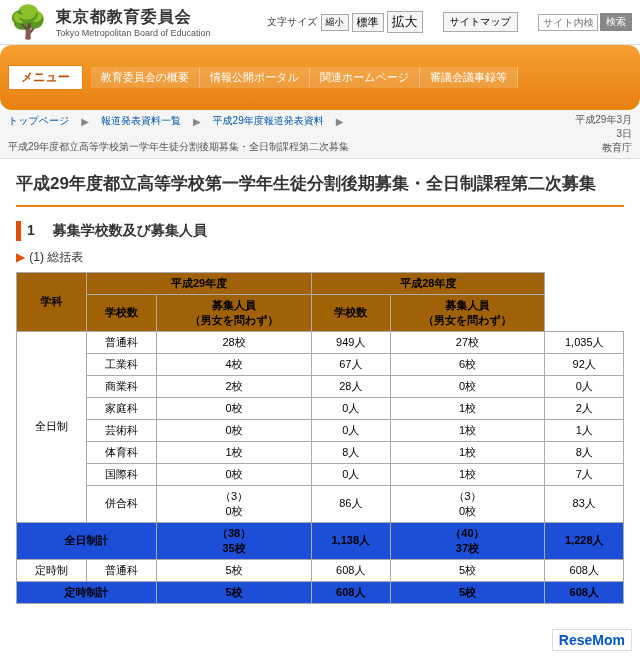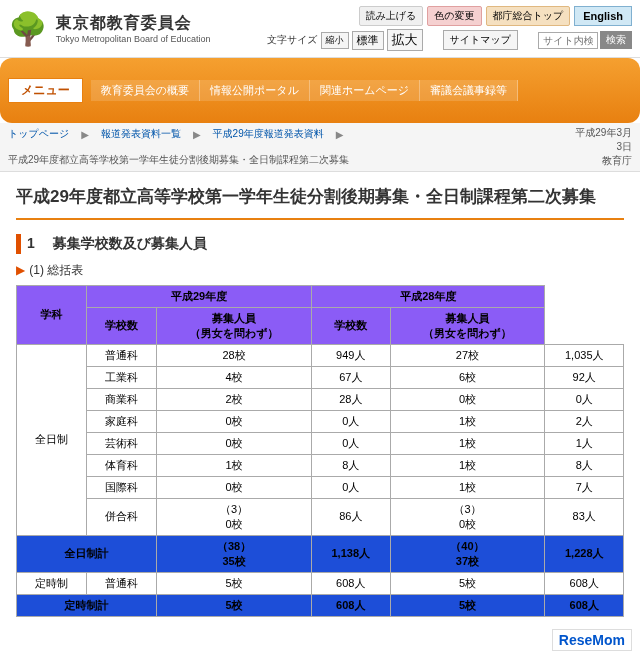--- a/index.html
+++ b/index.html
@@ -48,43 +48,37 @@
     .section-header { display: flex; align-items: center; gap: 6px; margin-bottom: 8px; }
     .section-bar { width: 5px; height: 20px; background: #e05000; display: inline-block; }
     .section-title { font-size: 14px; font-weight: bold; color: #333; }
     .subsection { margin-bottom: 10px; }
     .subsection-title { font-size: 12px; color: #333; margin-bottom: 6px; display: flex; align-items: center; gap: 4px; }
     .triangle { color: #e05000; font-size: 12px; }
 
     
     table { border-collapse: collapse; width: 100%; font-size: 11px; }
     th, td { border: 1px solid #aaa; padding: 3px 6px; text-align: center; }
-    th { background: #8b5cf6; font-weight: bold; }
+    th { background: #a16207; font-weight: bold; }
     .row-subtotal { background: #1d4ed8; font-weight: bold; }
 
     .resemom-logo { position: fixed; bottom: 8px; right: 8px; background: #fff; border: 1px solid #ddd; padding: 2px 6px; font-size: 14px; font-weight: bold; color: #0055cc; }
   </style>
 </head>
 <body>
 
 <div class="header">
   <div class="logo-area">
     <div class="logo-tree">🌳</div>
     <div>
       <div class="logo-text-jp">東京都教育委員会</div>
       <div class="logo-text-en">Tokyo Metropolitan Board of Education</div>
     </div>
   </div>
   <div class="header-right">
-    <div class="header-buttons-top">
-      <button class="btn-header">読み上げる</button>
-      <button class="btn-header pink">色の変更</button>
-      <button class="btn-header orange">都庁総合トップ</button>
-      <button class="btn-english">English</button>
-    </div>
     <div class="header-buttons-bottom">
       <span class="text-size-area">
         <span>文字サイズ</span>
         <button class="text-size-btn">縮小</button>
         <button class="text-size-btn mid">標準</button>
         <button class="text-size-btn large">拡大</button>
       </span>
       <button class="site-map-btn">サイトマップ</button>
       <div class="search-area">
         <input class="search-input" type="text" placeholder="サイト内検索" style="">

